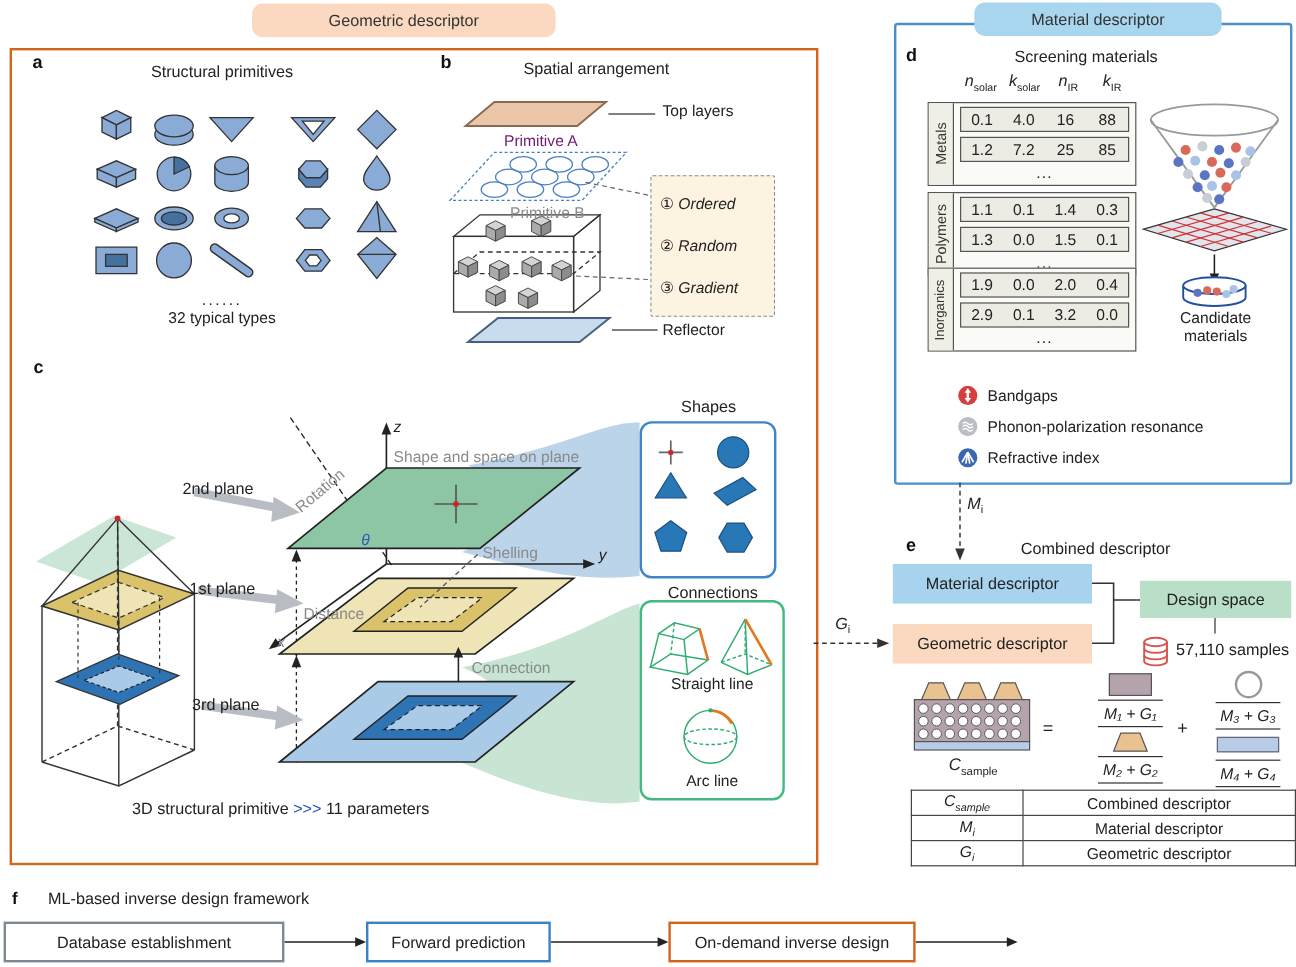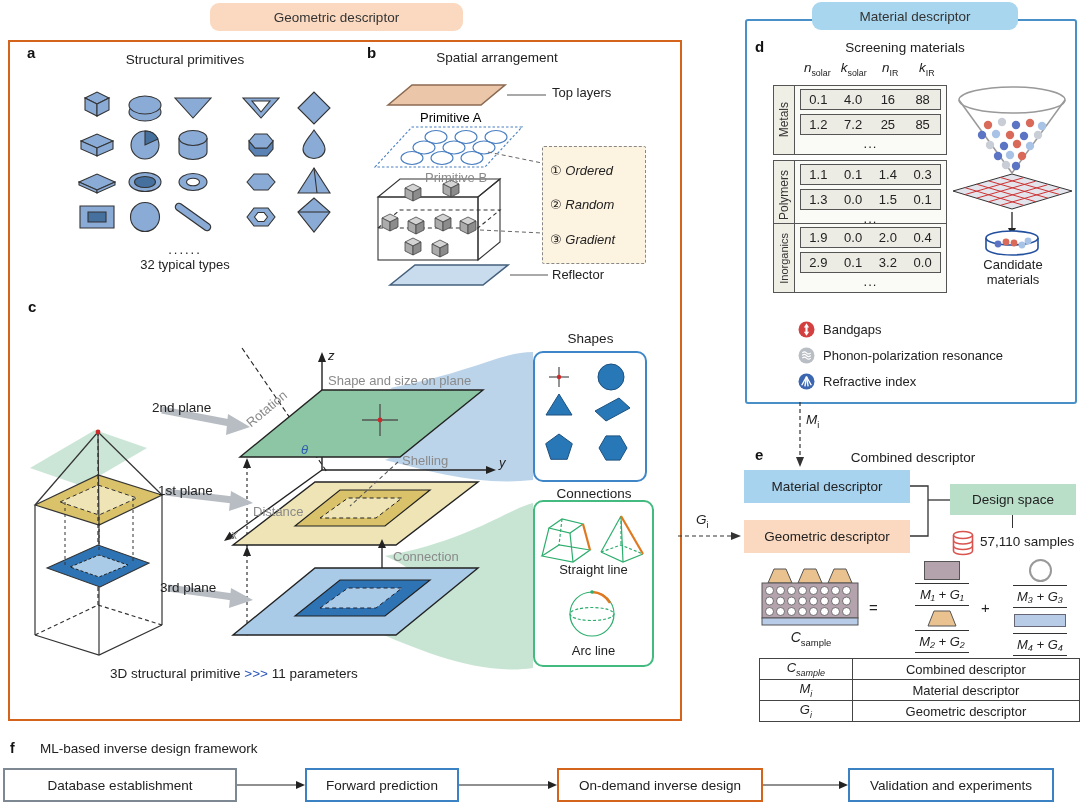--- a/index.html
+++ b/index.html
@@ -179,21 +179,21 @@
         </g>
     </g>
 
     <polygon points="22,215 47,195 140,195 115,215" fill="#c9dcee" stroke="#44607c" stroke-width="1.6"></polygon>
     <line x1="142" y1="205" x2="180" y2="205" stroke="#555" stroke-width="1.2"></line>
 
     <line x1="120" y1="82" x2="174" y2="93" stroke="#666" stroke-width="1" stroke-dasharray="4,3"></line>
     <line x1="112" y1="160" x2="174" y2="163" stroke="#666" stroke-width="1" stroke-dasharray="4,3"></line>
   </svg>
   <div class="t" style="left:552px;top:86px;">Top layers</div>
-  <div class="t" style="left:420px;top:111px;color:#000000;">Primitive A</div>
+  <div class="t" style="left:420px;top:111px;color:#701a75;">Primitive A</div>
   <div class="t gray" style="left:425px;top:171px;">Primitive B</div>
   <div class="t" style="left:552px;top:268px;">Reflector</div>
   <div class="arr-box" style="left:542px;top:146px;width:88px;height:104px;font-style:italic;">
     <span>① Ordered</span>
     <span>② Random</span>
     <span>③ Gradient</span>
   </div>
 
   <div class="panel-label" style="left:28px;top:298px;">c</div>
 
@@ -274,21 +274,21 @@
   </svg>
 
   <div class="t" style="left:152px;top:400px;font-size:13.5px;">2nd plane</div>
   <div class="t" style="left:158px;top:483px;font-size:13.5px;">1st plane</div>
   <div class="t" style="left:160px;top:580px;font-size:13.5px;">3rd plane</div>
   <div class="t" style="left:328px;top:349px;font-style:italic;">z</div>
   <div class="t" style="left:499px;top:456px;font-style:italic;">y</div>
   <div class="t gray" style="left:231px;top:528px;font-style:italic;">x</div>
   <div class="t" style="left:301px;top:443px;color:#2a5db0;font-style:italic;">θ</div>
   <div class="t gray" style="left:243px;top:402px;transform:rotate(-40deg);">Rotation</div>
-  <div class="t gray" style="left:328px;top:374px;">Shape and size on plane</div>
+  <div class="t gray" style="left:328px;top:374px;">Shape and space on plane</div>
   <div class="t gray" style="left:253px;top:505px;">Distance</div>
   <div class="t gray" style="left:402px;top:454px;">Shelling</div>
   <div class="t gray" style="left:393px;top:550px;">Connection</div>
 
   <div class="t ctr" style="left:533px;top:331px;width:115px;font-size:13.5px;">Shapes</div>
   <div class="shapes-box" style="left:533px;top:351px;width:110px;height:127px;">
     <svg width="105" height="122" viewBox="0 0 105 122">
       <g fill="#2878b8" stroke="#1c507e" stroke-width="1">
         <g stroke="#666" stroke-width="1.4">
             <line x1="24" y1="14" x2="24" y2="34"></line>
@@ -626,17 +626,14 @@
   </svg>
   <div class="fstep" style="left:3px;width:230px;border:2px solid #7d8892;">
       <span>Database establishment</span>
     </div>
   <div class="fstep" style="left:305px;width:150px;border:2px solid #3a82c4;">
       <span>Forward prediction</span>
     </div>
   <div class="fstep" style="left:557px;width:202px;border:2px solid #d4641c;">
       <span>On-demand inverse design</span>
     </div>
-  <div class="fstep" style="left:848px;width:202px;border:2px solid #3a82c4;">
-      <span>Validation and experiments</span>
-    </div>
 
 </div>
 
 </body></html>

